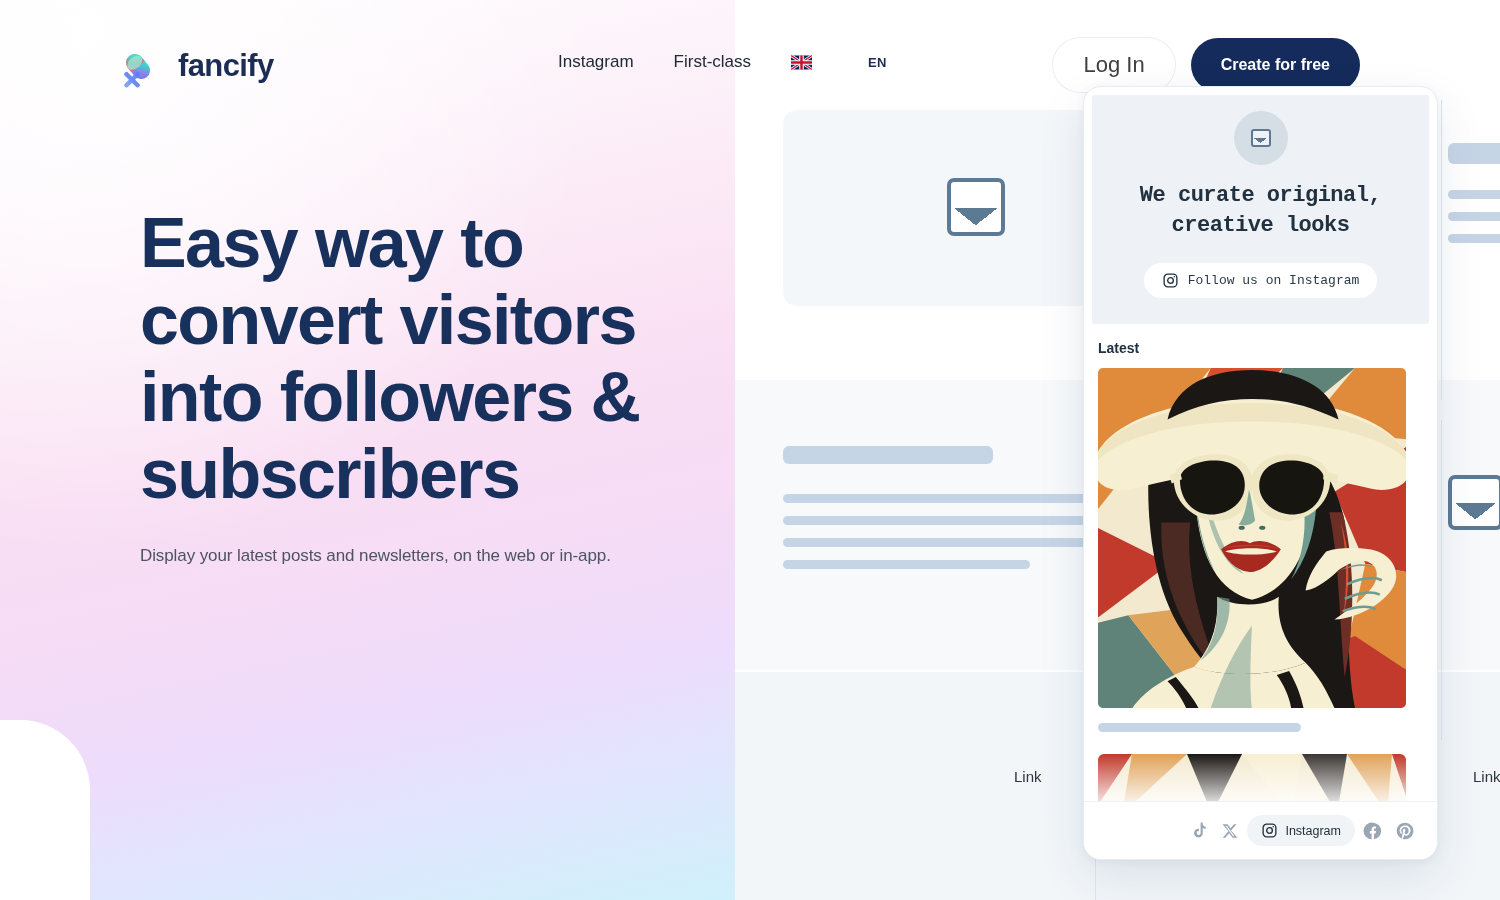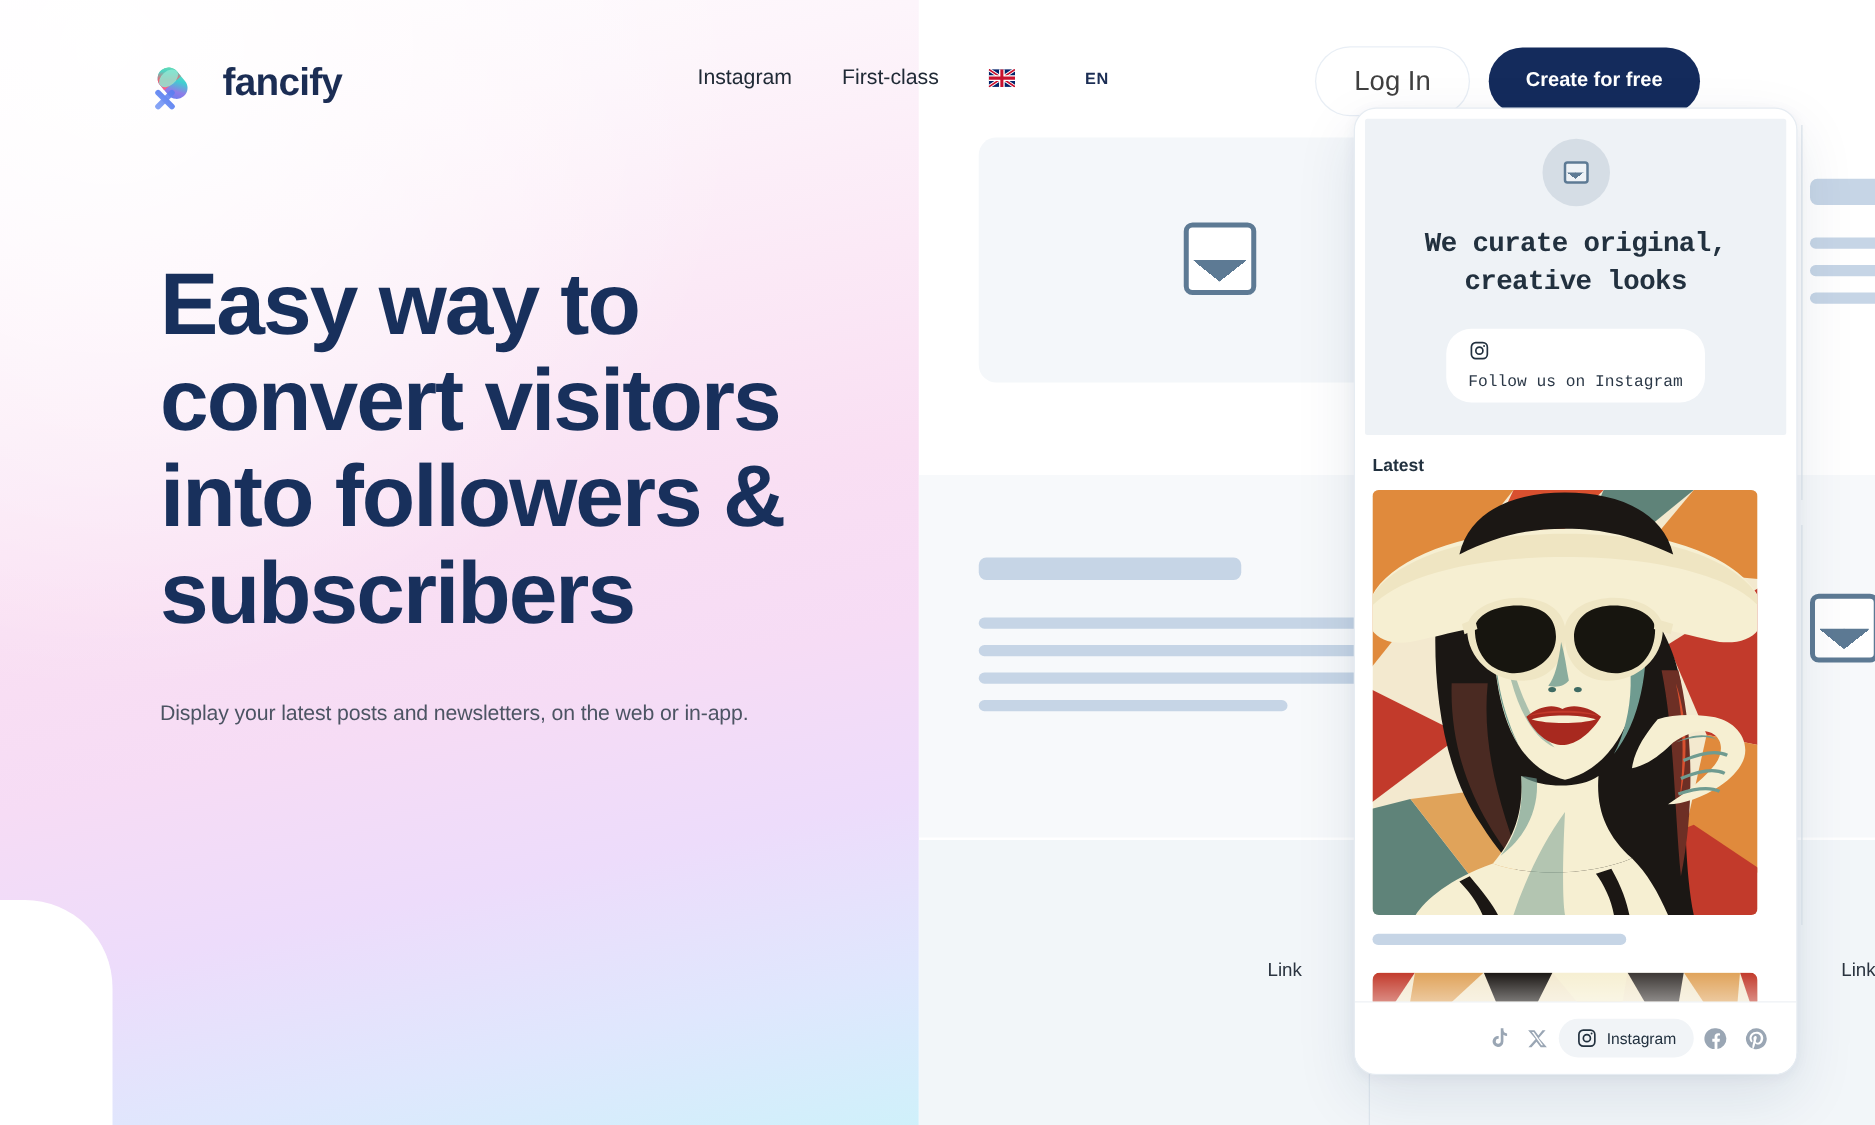--- a/index.html
+++ b/index.html
@@ -174,33 +174,33 @@
     font-size: 16px; font-weight: 700;
     color: #ffffff;
     cursor: pointer;
     display: flex; align-items: center; justify-content: center;
     white-space: nowrap;
   }
 
   
   .hero {
     position: absolute;
-    left: 128px; top: 205px;
+    left: 140px; top: 205px;
     width: 580px;
     z-index: 30;
   }
   .hero-title {
     font-size: 70px;
     line-height: 77px;
     font-weight: 700;
     color: #18305c;
     letter-spacing: -1.6px;
   }
   .hero-sub {
-    margin-top: 48px;
+    margin-top: 33px;
     font-size: 17px;
     color: #4c5463;
     letter-spacing: -0.1px;
   }
   .btn-hero {
     margin-top: 52px;
     height: 73px;
     padding: 0 40px;
     border-radius: 37px;
     background: #142b5c;
@@ -259,30 +259,29 @@
   }
   .widget-title {
     font-size: 22px;
     font-weight: 700;
     line-height: 30px;
     color: #22313f;
     letter-spacing: -0.5px;
     margin-bottom: 22px;
   }
   .follow-pill {
-    display: inline-flex; align-items: flex-start; gap: 9px;
+    display: inline-flex; align-items: center; gap: 9px;
     background: #ffffff;
     border-radius: 20px;
     padding: 9px 18px;
     font-size: 13px;
     color: #2b3847;
     border: none;
     font-family: inherit;
     cursor: pointer;
-    flex-direction: column;
   }
 
   .widget-body {
     padding: 16px 31px 0 14px;
     flex: 1;
     overflow: hidden;
     position: relative;
   }
   .latest-label {
     font-size: 14px;

